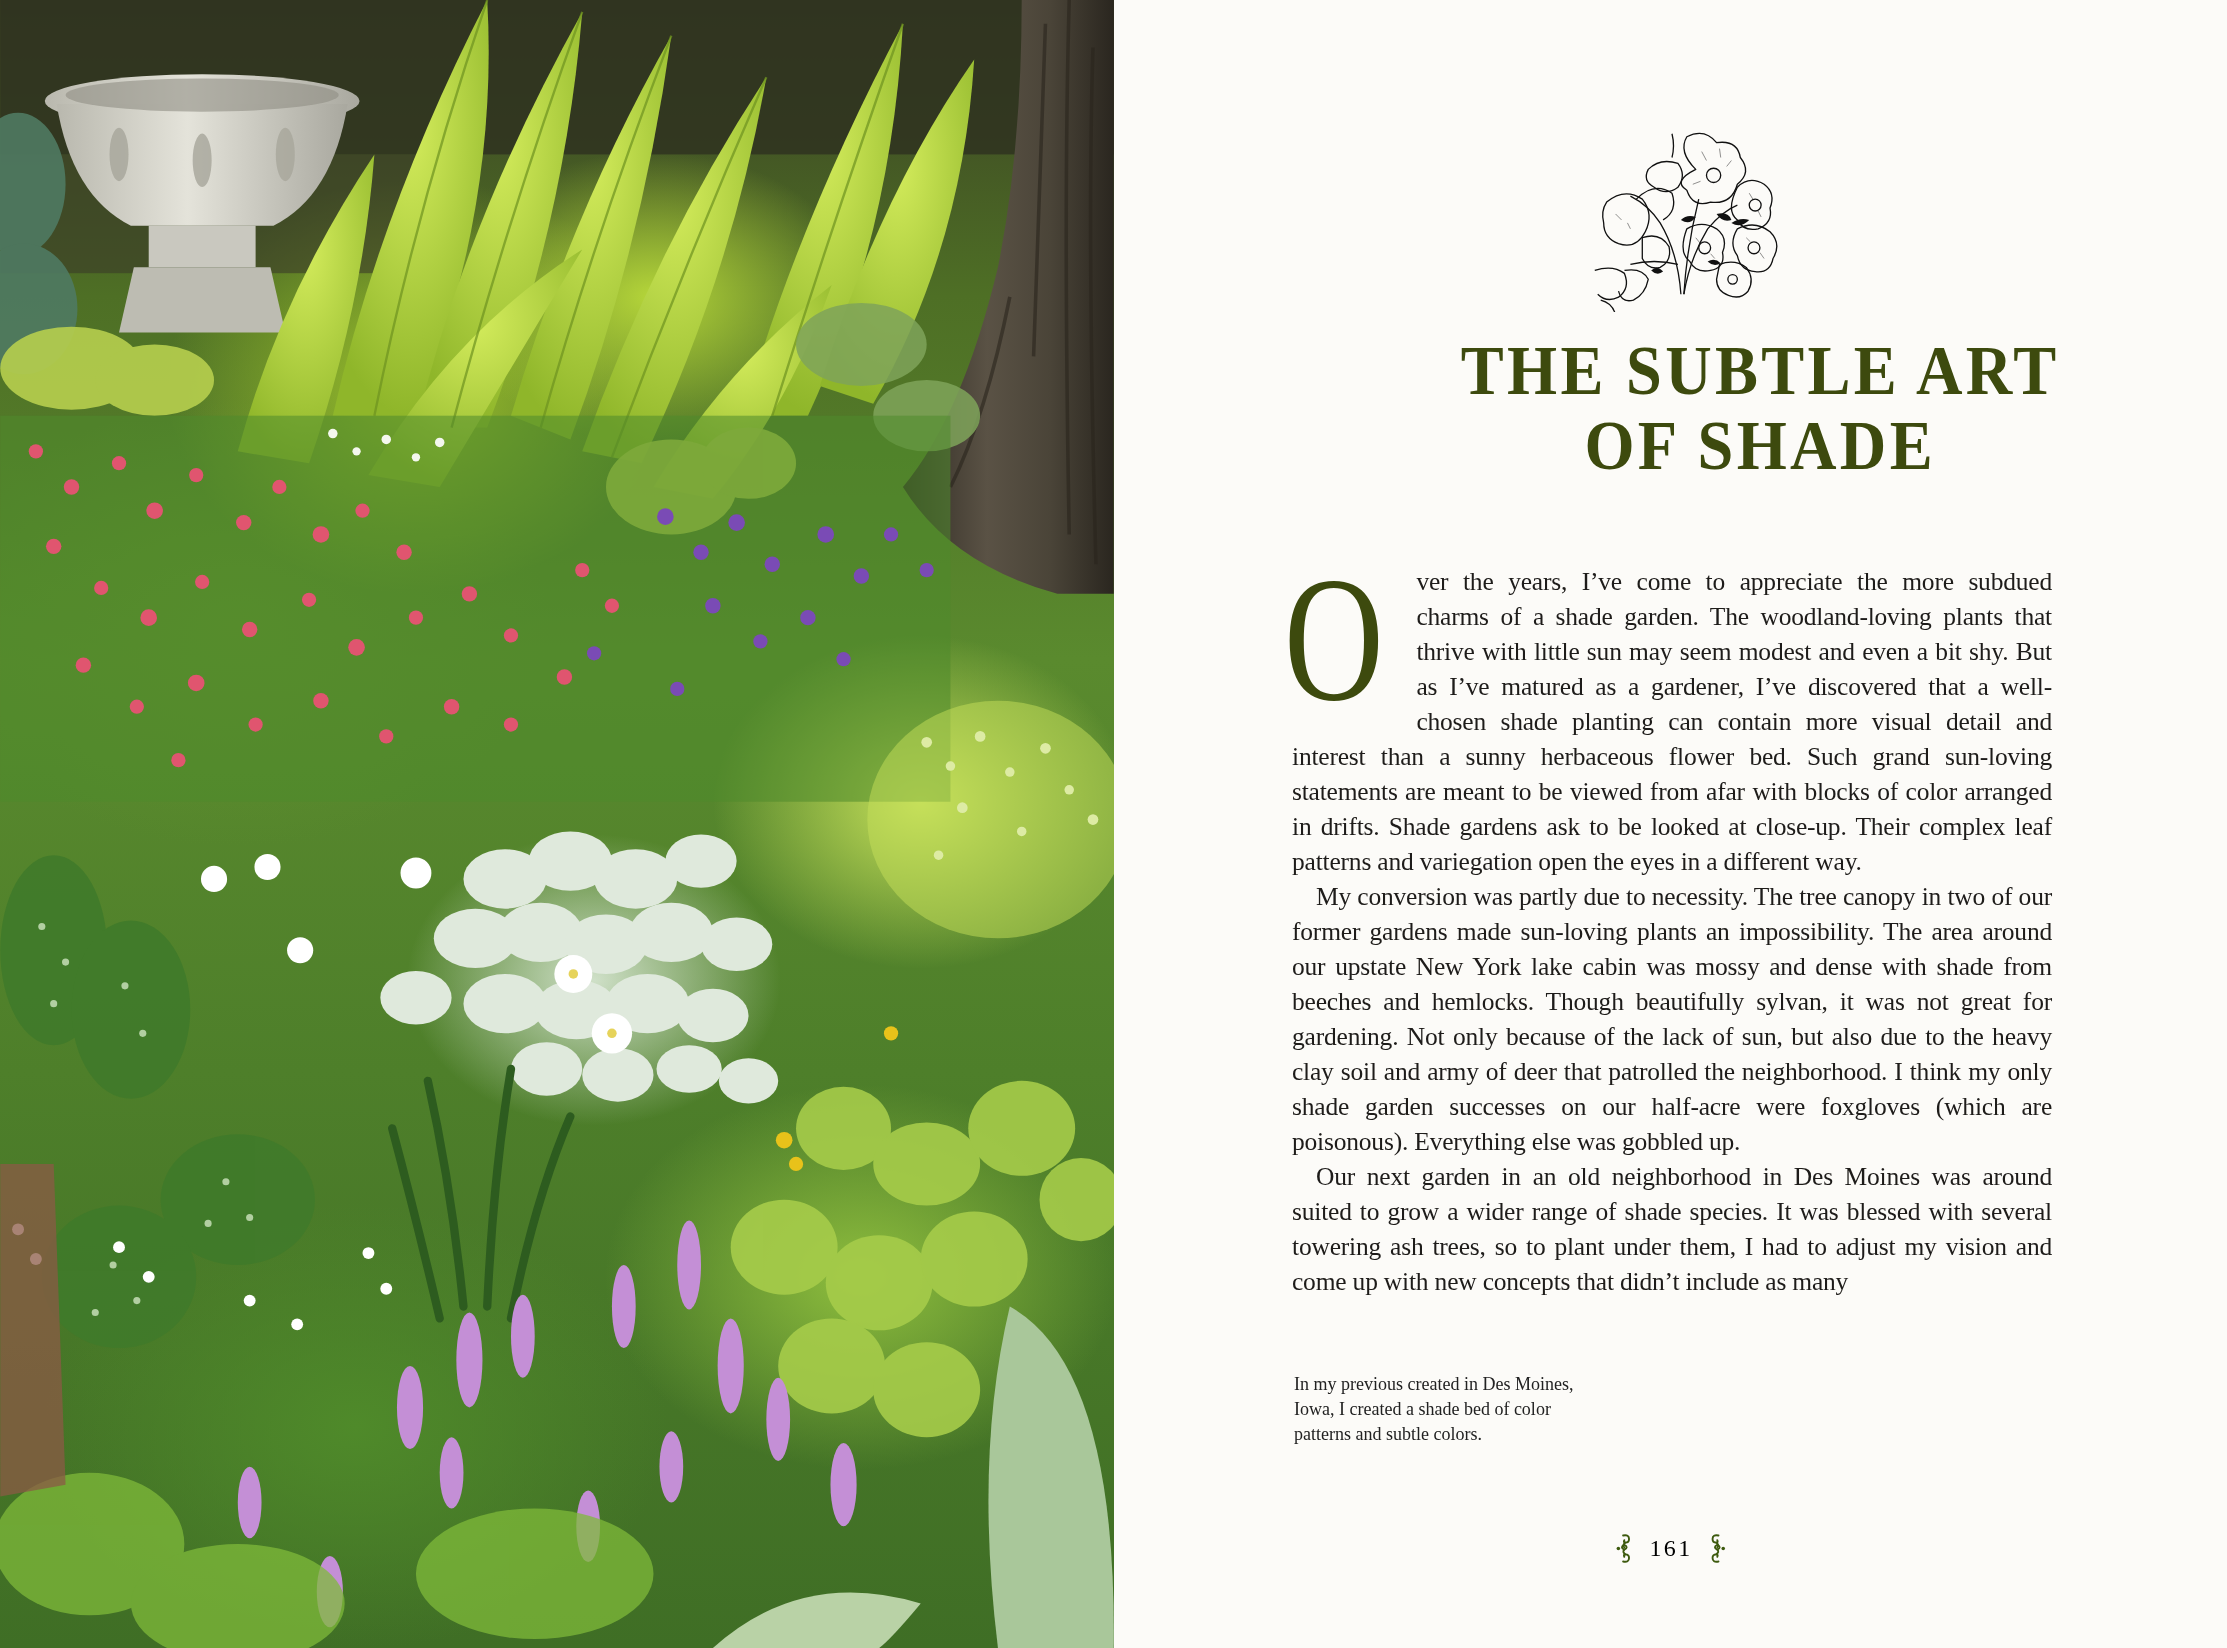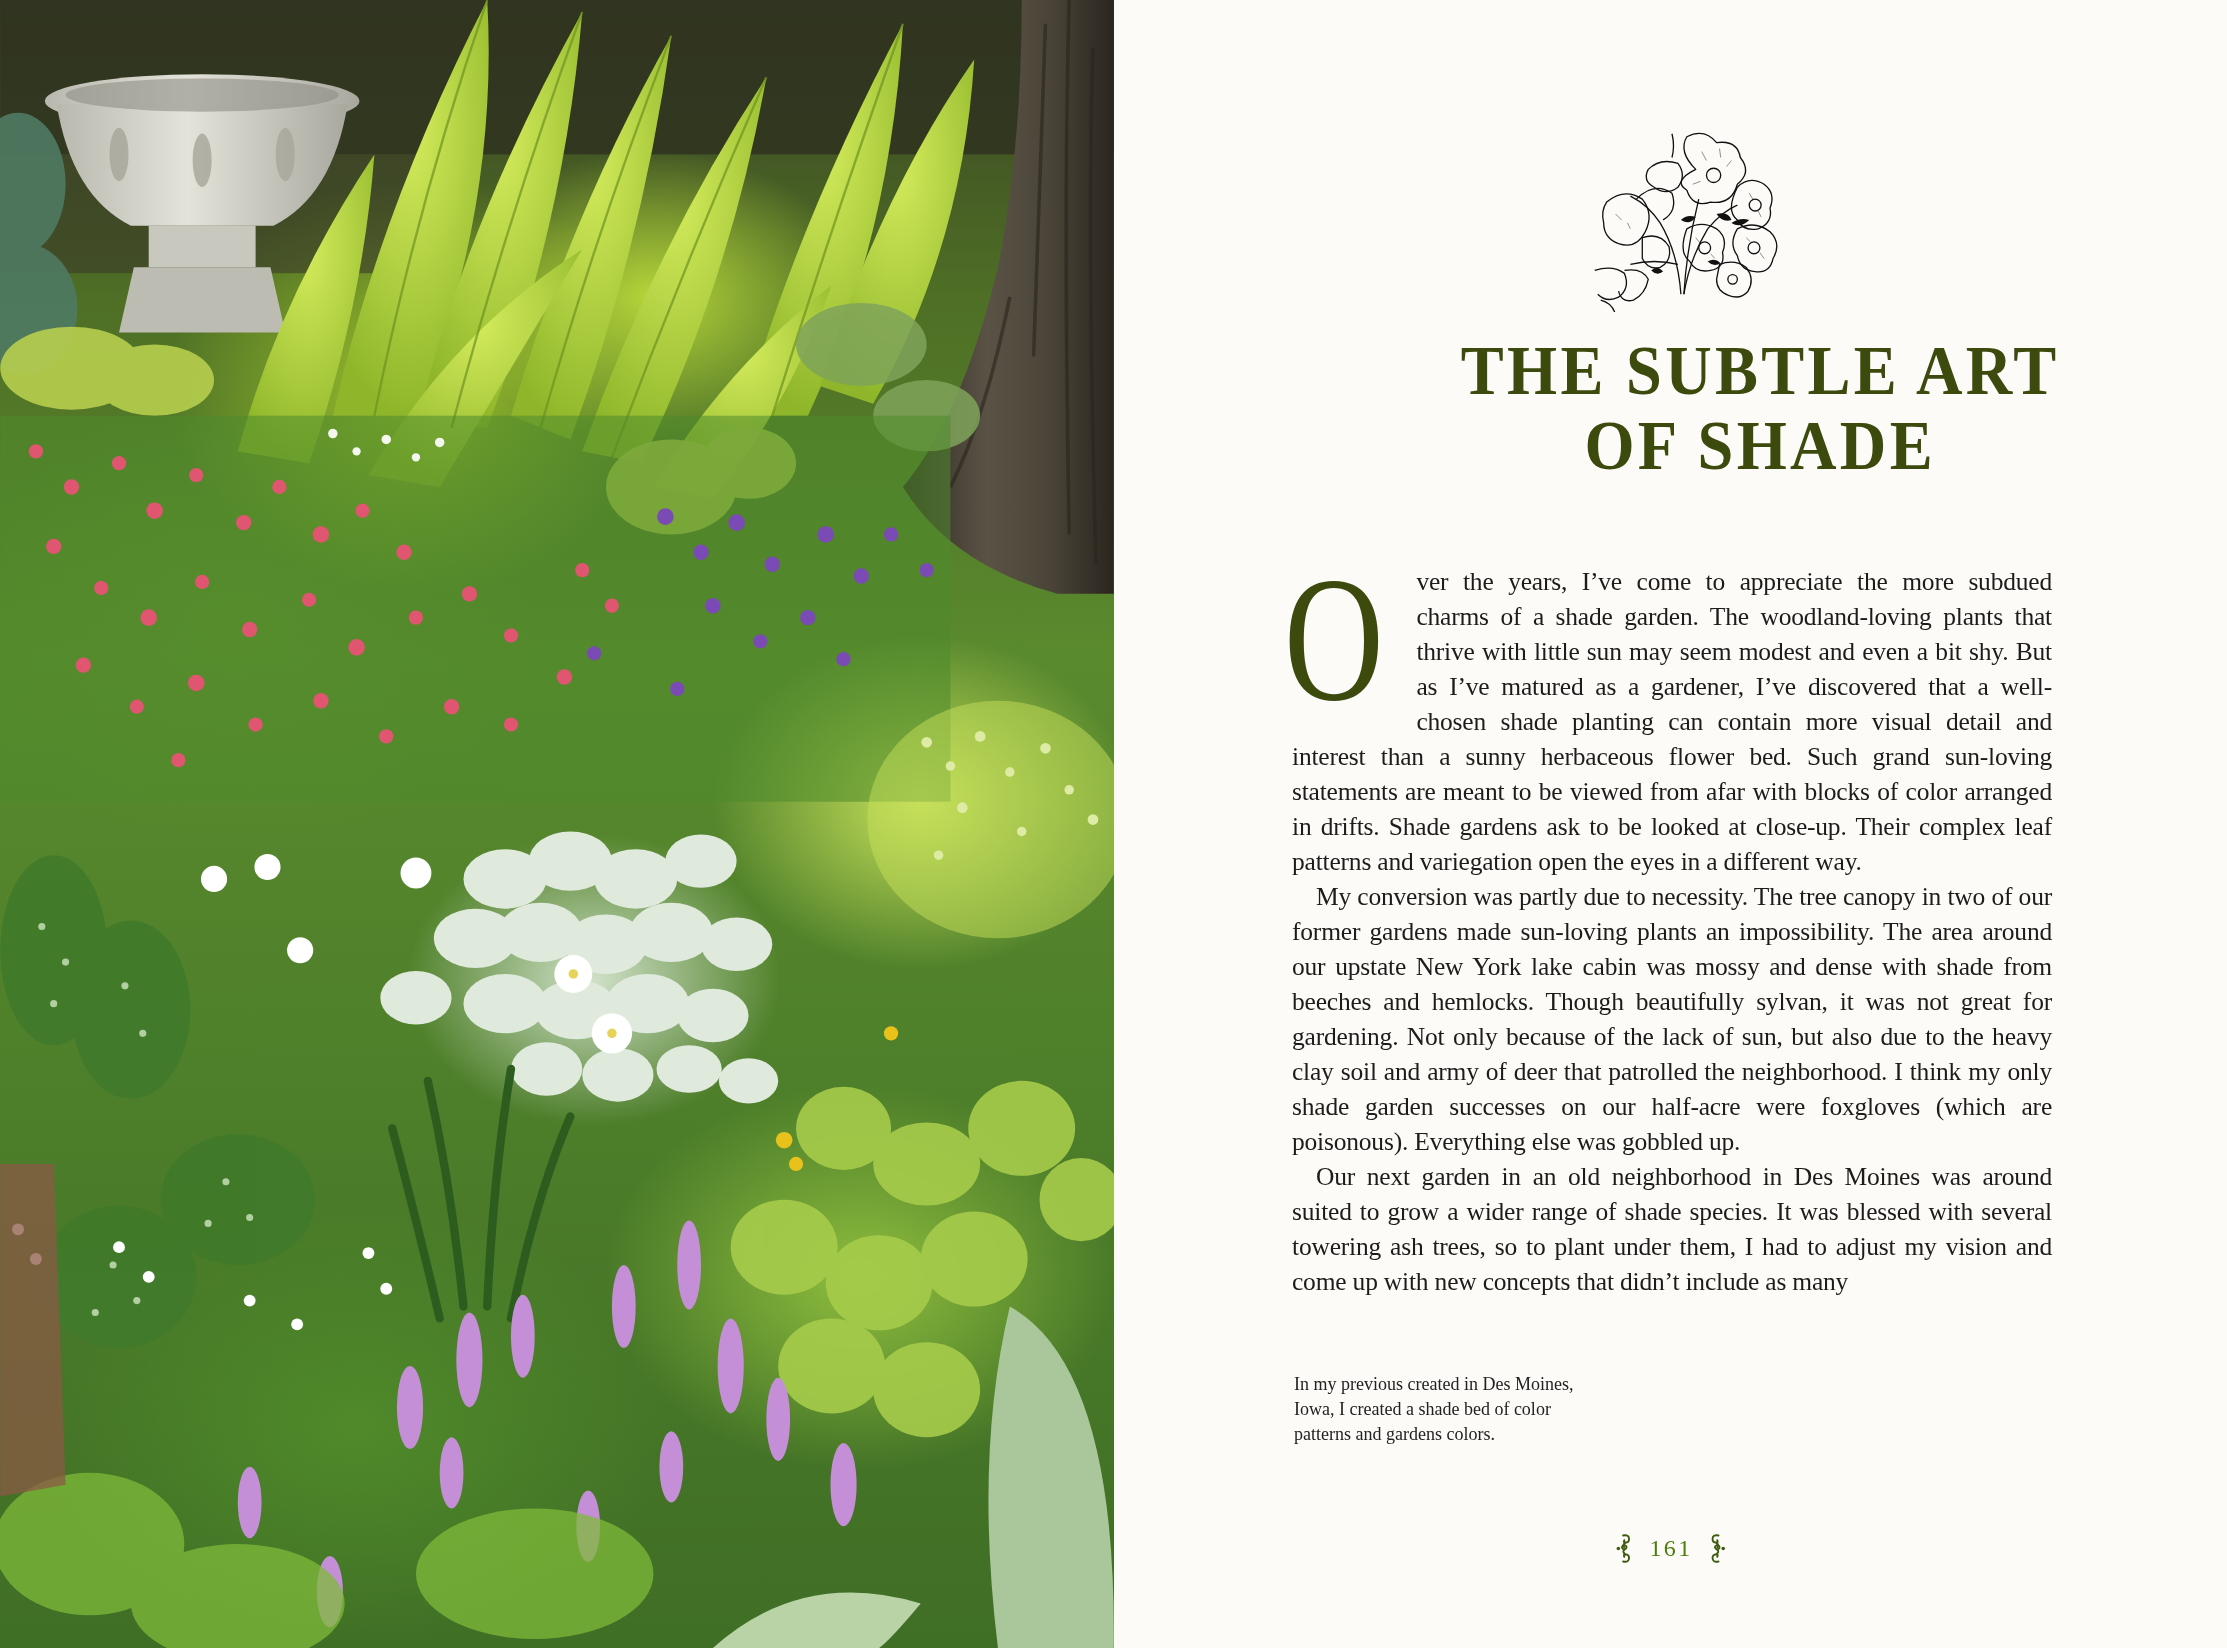--- a/index.html
+++ b/index.html
@@ -60,21 +60,21 @@
   .caption {
     position: absolute; left: 1294px; top: 1372px; width: 333px;
     color: #222; font-size: 18px; line-height: 25px;
   }
 
   .folio {
     position: absolute; left: 1114px; width: 1114px; top: 1533px;
     display: flex; justify-content: center; align-items: center; gap: 16.6px;
     color: #3d5a0e;
   }
-  .folio .num { font-size: 24px; letter-spacing: 2.4px; color: #4d7c0f; }
+  .folio .num { font-size: 24px; letter-spacing: 2.4px; color: #000000; }
   .folio .orn { width: 16.6px; height: 31px; }
 </style>
 </head>
 <body>
 
 <div class="spread">
 
   <div class="photo">
     <svg width="1114" height="1648" viewBox="0 0 1875 2775">
       <defs>
@@ -415,21 +415,21 @@
     <p>
       <span class="dropcap">O</span><span>ver the years, I’ve come to appreciate the more subdued charms of a shade garden. The woodland-loving plants that thrive with little sun may seem modest and even a bit shy. But as I’ve matured as a gardener, I’ve discovered that a well-chosen shade planting can contain more visual detail and interest than a sunny herbaceous flower bed. Such grand sun-loving statements are meant to be viewed from afar with blocks of color arranged in drifts. Shade gardens ask to be looked at close-up. Their complex leaf patterns and variegation open the eyes in a different way.</span>
     </p>
     <p class="indent">My conversion was partly due to necessity. The tree canopy in two of our former gardens made sun-loving plants an impossibility. The area around our upstate New York lake cabin was mossy and dense with shade from beeches and hemlocks. Though beautifully sylvan, it was not great for gardening. Not only because of the lack of sun, but also due to the heavy clay soil and army of deer that patrolled the neighborhood. I think my only shade garden successes on our half-acre were foxgloves (which are poisonous). Everything else was gobbled up.</p>
     <p class="indent">Our next garden in an old neighborhood in Des Moines was around suited to grow a wider range of shade species. It was blessed with several towering ash trees, so to plant under them, I had to adjust my vision and come up with new concepts that didn’t include as many</p>
   </div>
 
   <div class="caption">
     <div>In my previous created in Des Moines,</div>
     <div>Iowa, I created a shade bed of color</div>
-    <div>patterns and gardens colors.</div>
+    <div>patterns and subtle colors.</div>
   </div>
 
   <div class="folio">
     <svg class="orn" viewBox="0 0 28 52">
       <g fill="none" stroke="#3d5a0e" stroke-width="3.2" stroke-linecap="round">
         <path d="M12 4 Q22 2 22 10 Q22 16 16 16 Q12 16 14 12"></path>
         <path d="M14 20 Q22 24 14 28 Q6 24 14 20 Z"></path>
         <path d="M12 48 Q22 50 22 42 Q22 36 16 36 Q12 36 14 40"></path>
         <path d="M16 16 Q10 20 14 24"></path>
           <path d="M16 36 Q10 32 14 28"></path>

